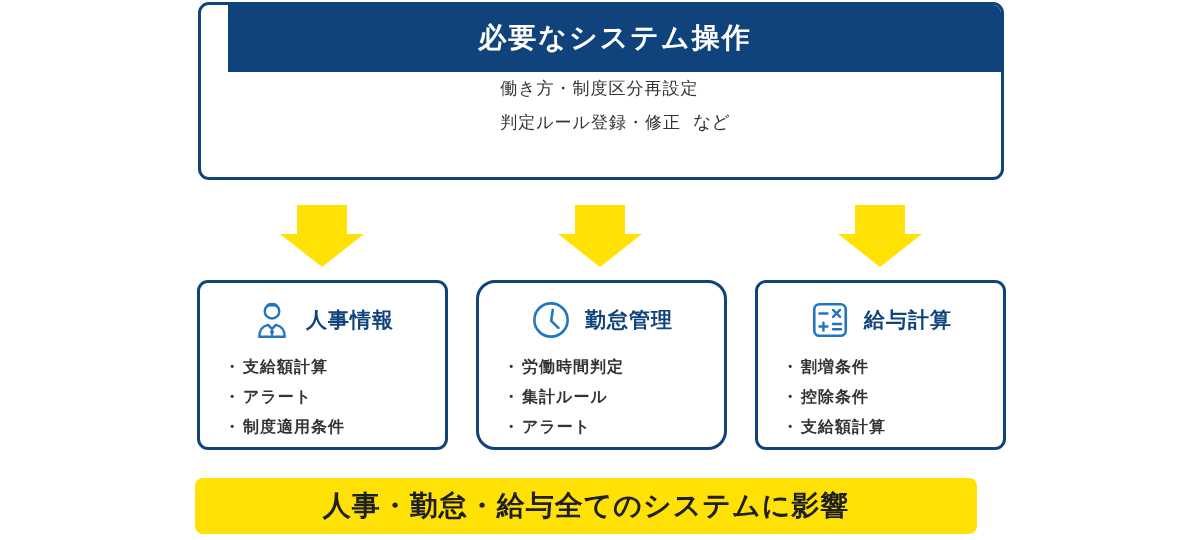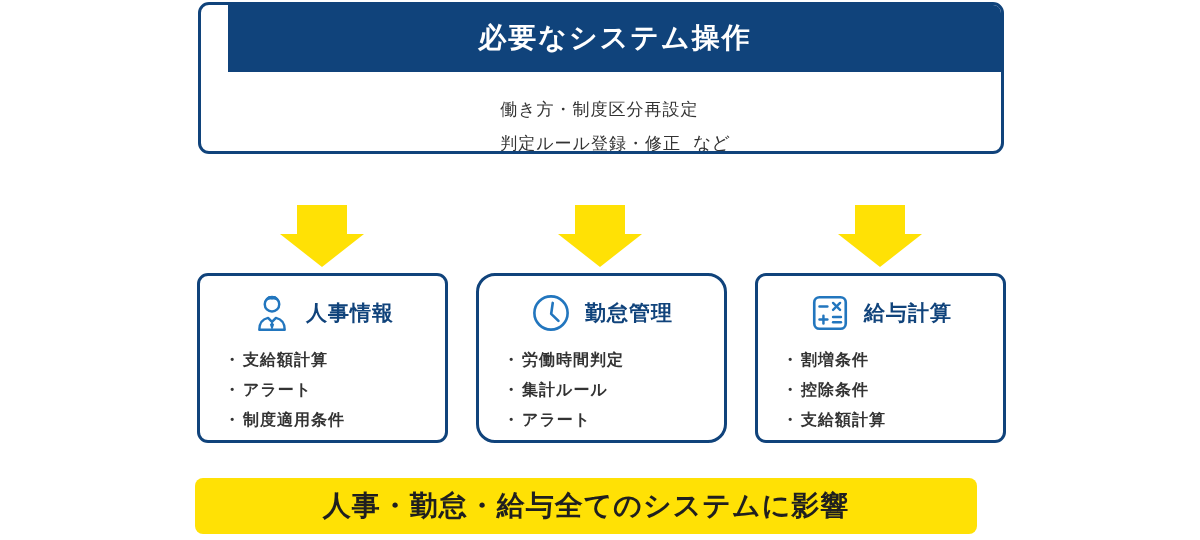--- a/index.html
+++ b/index.html
@@ -5,50 +5,50 @@
   * { margin: 0; padding: 0; box-sizing: border-box; }
   html, body { background: #ffffff; }
   body {
     font-family: "DejaVu Sans", "Liberation Sans", sans-serif;
     width: 1200px; height: 540px; overflow: hidden;
   }
   .canvas { position: relative; width: 1200px; height: 540px; background: #ffffff; }
 
   
   .top-box {
-    position: absolute; left: 198px; top: 2px; width: 806px; height: 152px;
+    position: absolute; left: 198px; top: 2px; width: 806px; height: 178px;
     border: 3px solid #10437b; border-radius: 11px; background: #ffffff;
     overflow: hidden;
     padding-left: 28px;
   }
   .top-box-header {
     height: 68px; background: #10437b; margin: -1px -1px 0 -1px;
     display: flex; align-items: center; justify-content: center;
   }
   .top-box-title {
     color: #ffffff; font-size: 28px; font-weight: bold; letter-spacing: 2px;
   }
   .top-box-body {
-    height: 108px; display: flex; align-items: center; justify-content: center;
+    height: 108px; display: flex; align-items: flex-start; justify-content: center;
   }
   .top-box-lines {
     text-align: left; font-size: 17px; line-height: 33px; color: #333333;
     font-weight: 500; letter-spacing: 1px;
   }
   .suffix { font-size: 18px; margin-left: 12px; letter-spacing: 0; }
 
   
   .arrow { position: absolute; top: 205px; width: 84px; height: 62px; }
   .arrow-1 { left: 280px; }
   .arrow-2 { left: 558px; }
   .arrow-3 { left: 838px; }
 
   
   .card {
-    position: absolute; top: 273px; width: 251px; height: 170px;
+    position: absolute; top: 280px; width: 251px; height: 170px;
     border: 3px solid #10437b; border-radius: 11px; background: #ffffff;
   }
   .card-1 { left: 197px; }
   .card-2 { left: 476px; border-radius: 19px; }
   .card-3 { left: 755px; }
   .card-header {
     display: flex; align-items: center; justify-content: center; gap: 13px;
     margin-top: 15px; height: 44px;
   }
   .card-icon { width: 42px; height: 42px; flex: 0 0 auto; }

